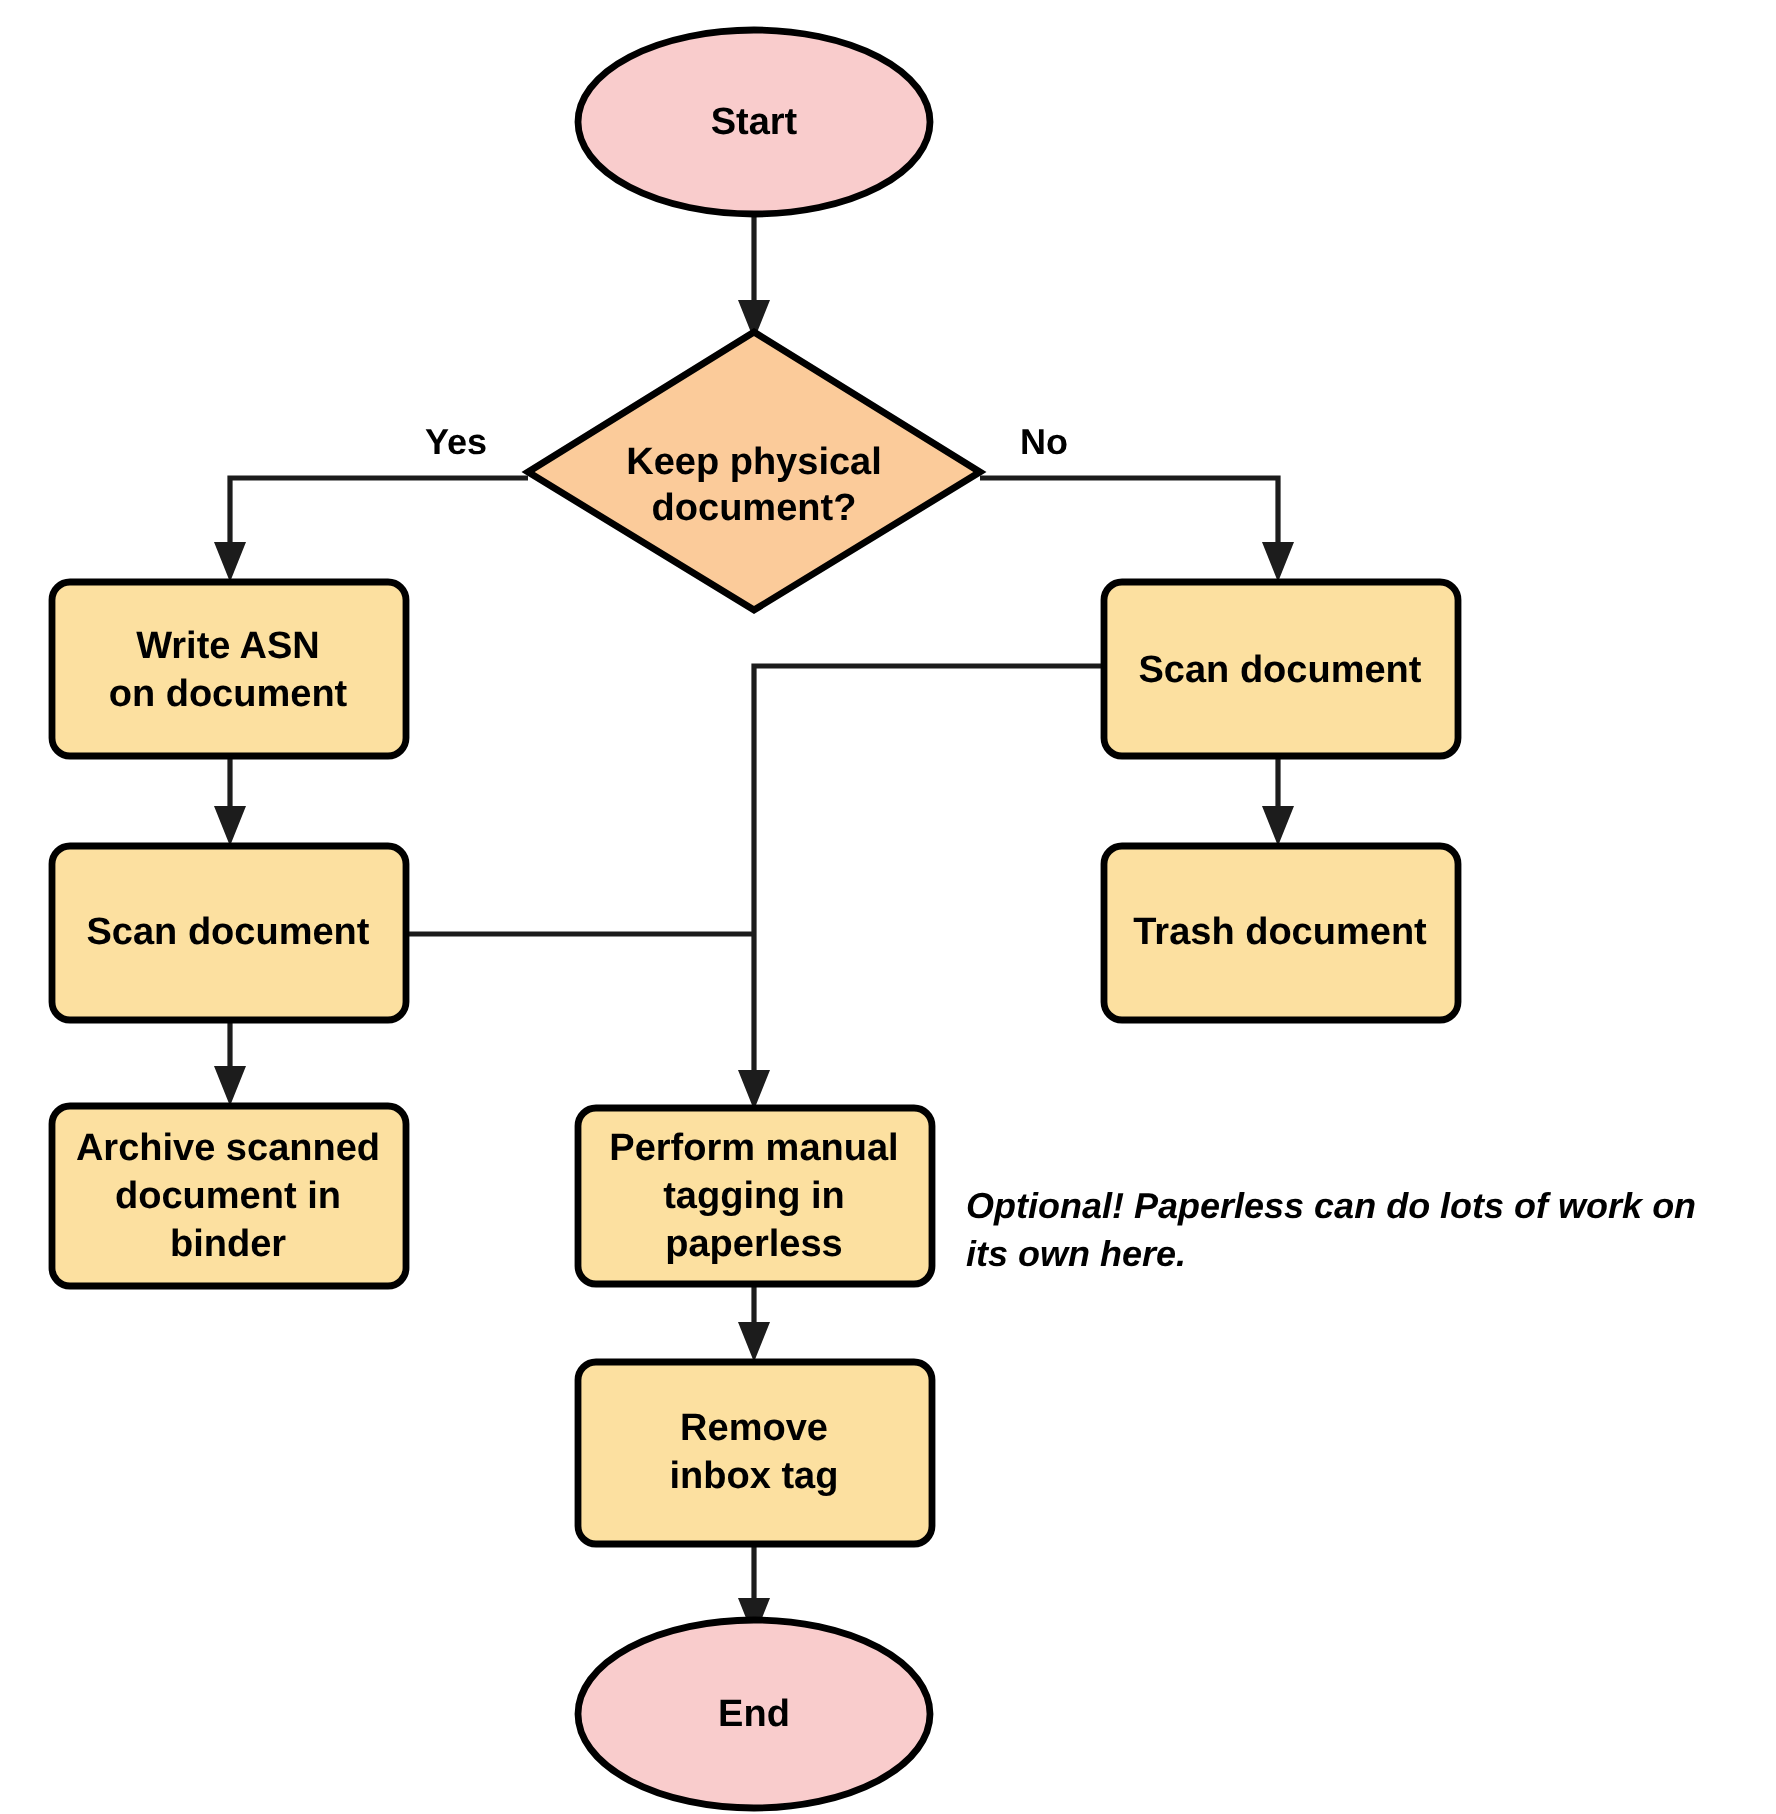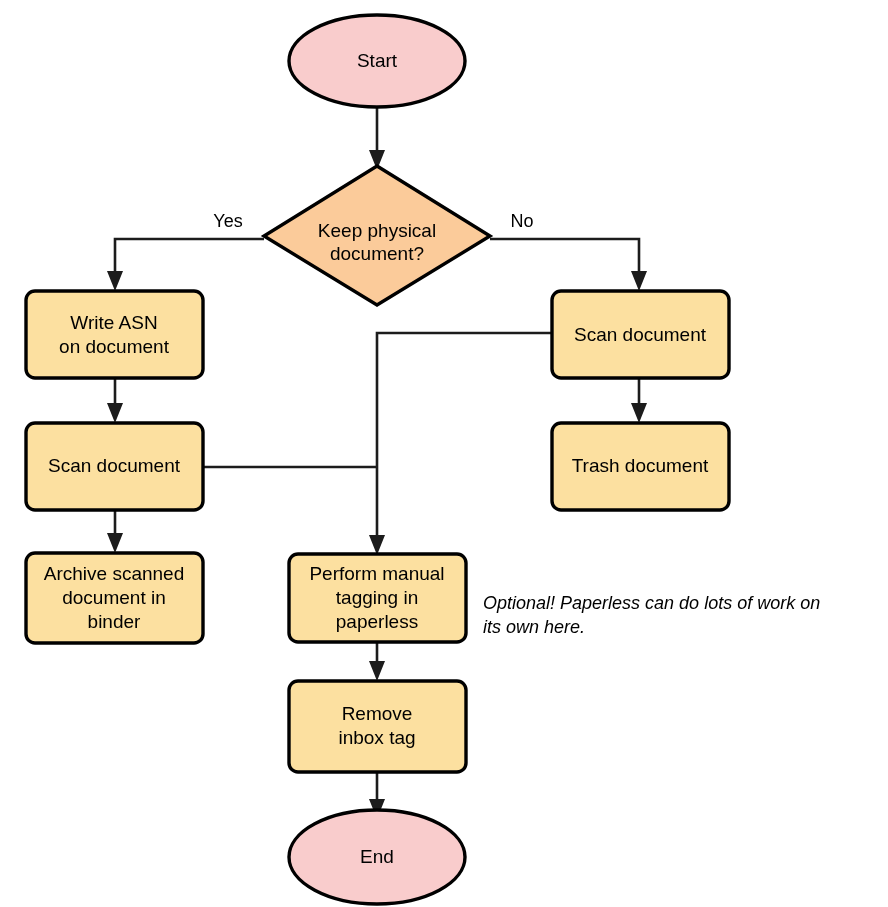--- a/index.html
+++ b/index.html
@@ -12,20 +12,21 @@
     width: 888px;
     height: 907px;
     font-family: "Liberation Sans", sans-serif;
     overflow: hidden;
   }
   #flow-root {
     position: relative;
     width: 776px;
     height: 907px;
     background: #ffffff;
+    font-weight: bold;
   }
   #flow-svg {
     position: absolute;
     top: 0;
     left: 0;
     width: 888px;
     height: 907px;
     display: block;
   }
   .node-label {

